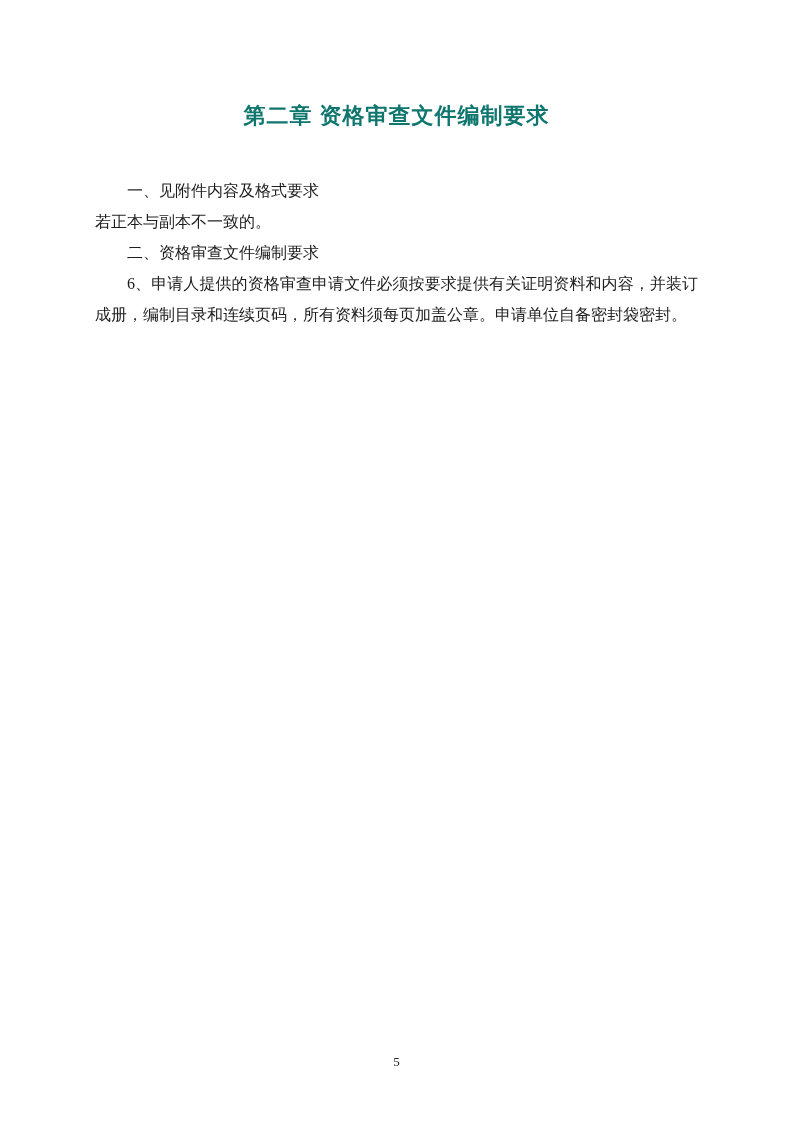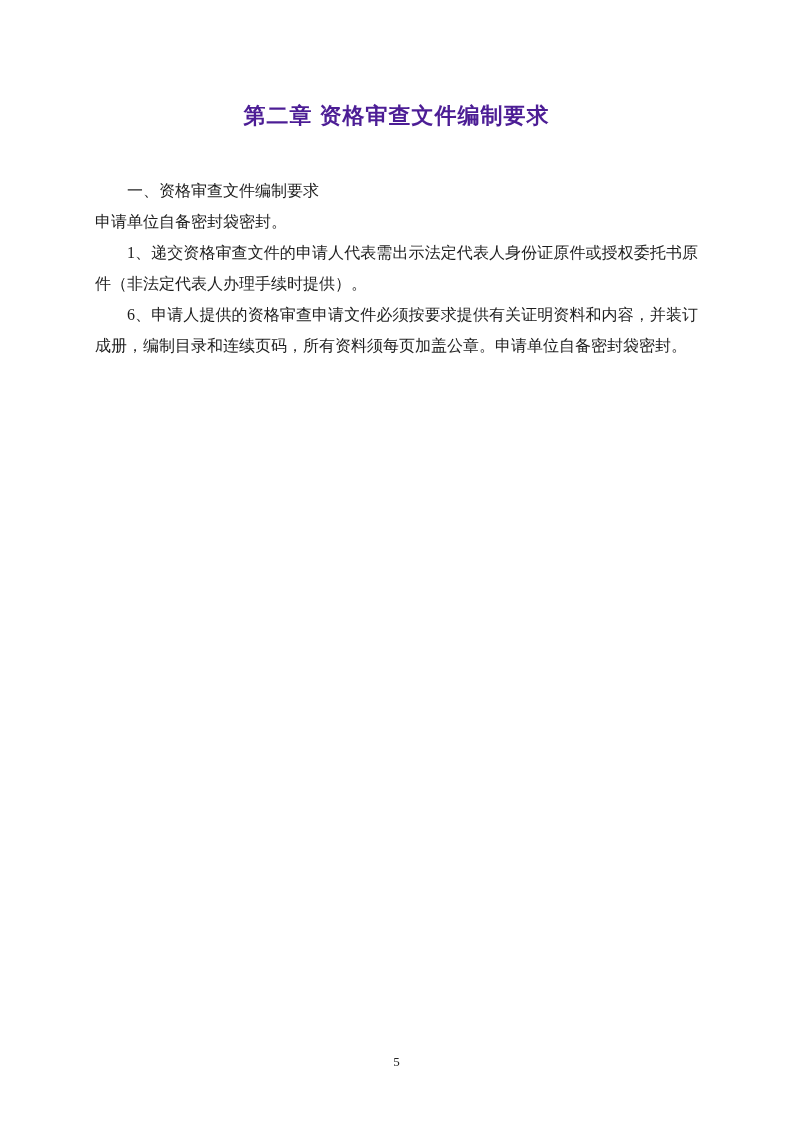--- a/index.html
+++ b/index.html
@@ -19,21 +19,21 @@
   }
   .doc-title {
     margin: 0;
     padding-top: 101px;
     text-align: center;
     font-family: "Liberation Sans", "DejaVu Sans", sans-serif;
     font-weight: bold;
     font-size: 22px;
     line-height: 30px;
     letter-spacing: 1px;
-    color: #4c1d95;
+    color: #0f766e;
   }
   .doc-body {
     margin: 44px 95px 0 95px;
     font-size: 16px;
     line-height: 31px;
     text-align: justify;
   }
   .doc-body p {
     margin: 0;
     padding: 0;
@@ -55,21 +55,21 @@
   }
 </style>
 </head>
 <body>
 
 <div class="page">
 
   <h1 class="doc-title">第二章 资格审查文件编制要求</h1>
 
   <div class="doc-body">
-    <p>一、资格审查文件编制要求</p>
-    <p class="no-indent">申请单位自备密封袋密封。</p>
-    <p>1、递交资格审查文件的申请人代表需出示法定代表人身份证原件或授权委托书原件（非法定代表人办理手续时提供）。</p>
+    <p>一、见附件内容及格式要求</p>
+    <p class="no-indent">若正本与副本不一致的。</p>
+    <p>二、资格审查文件编制要求</p>
     <p>6、申请人提供的资格审查申请文件必须按要求提供有关证明资料和内容，并装订成册，编制目录和连续页码，所有资料须每页加盖公章。申请单位自备密封袋密封。</p>
   </div>
 
   <div class="page-number">5</div>
 
 </div>
 
 </body></html>

